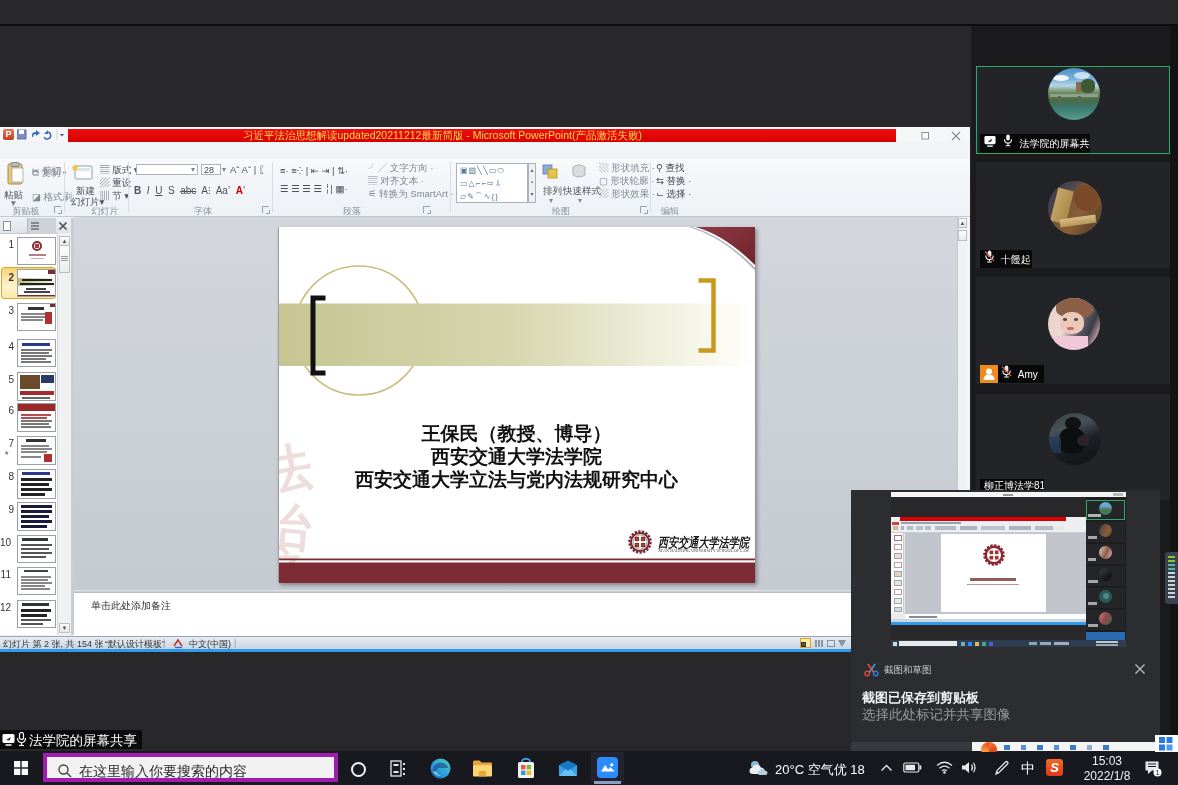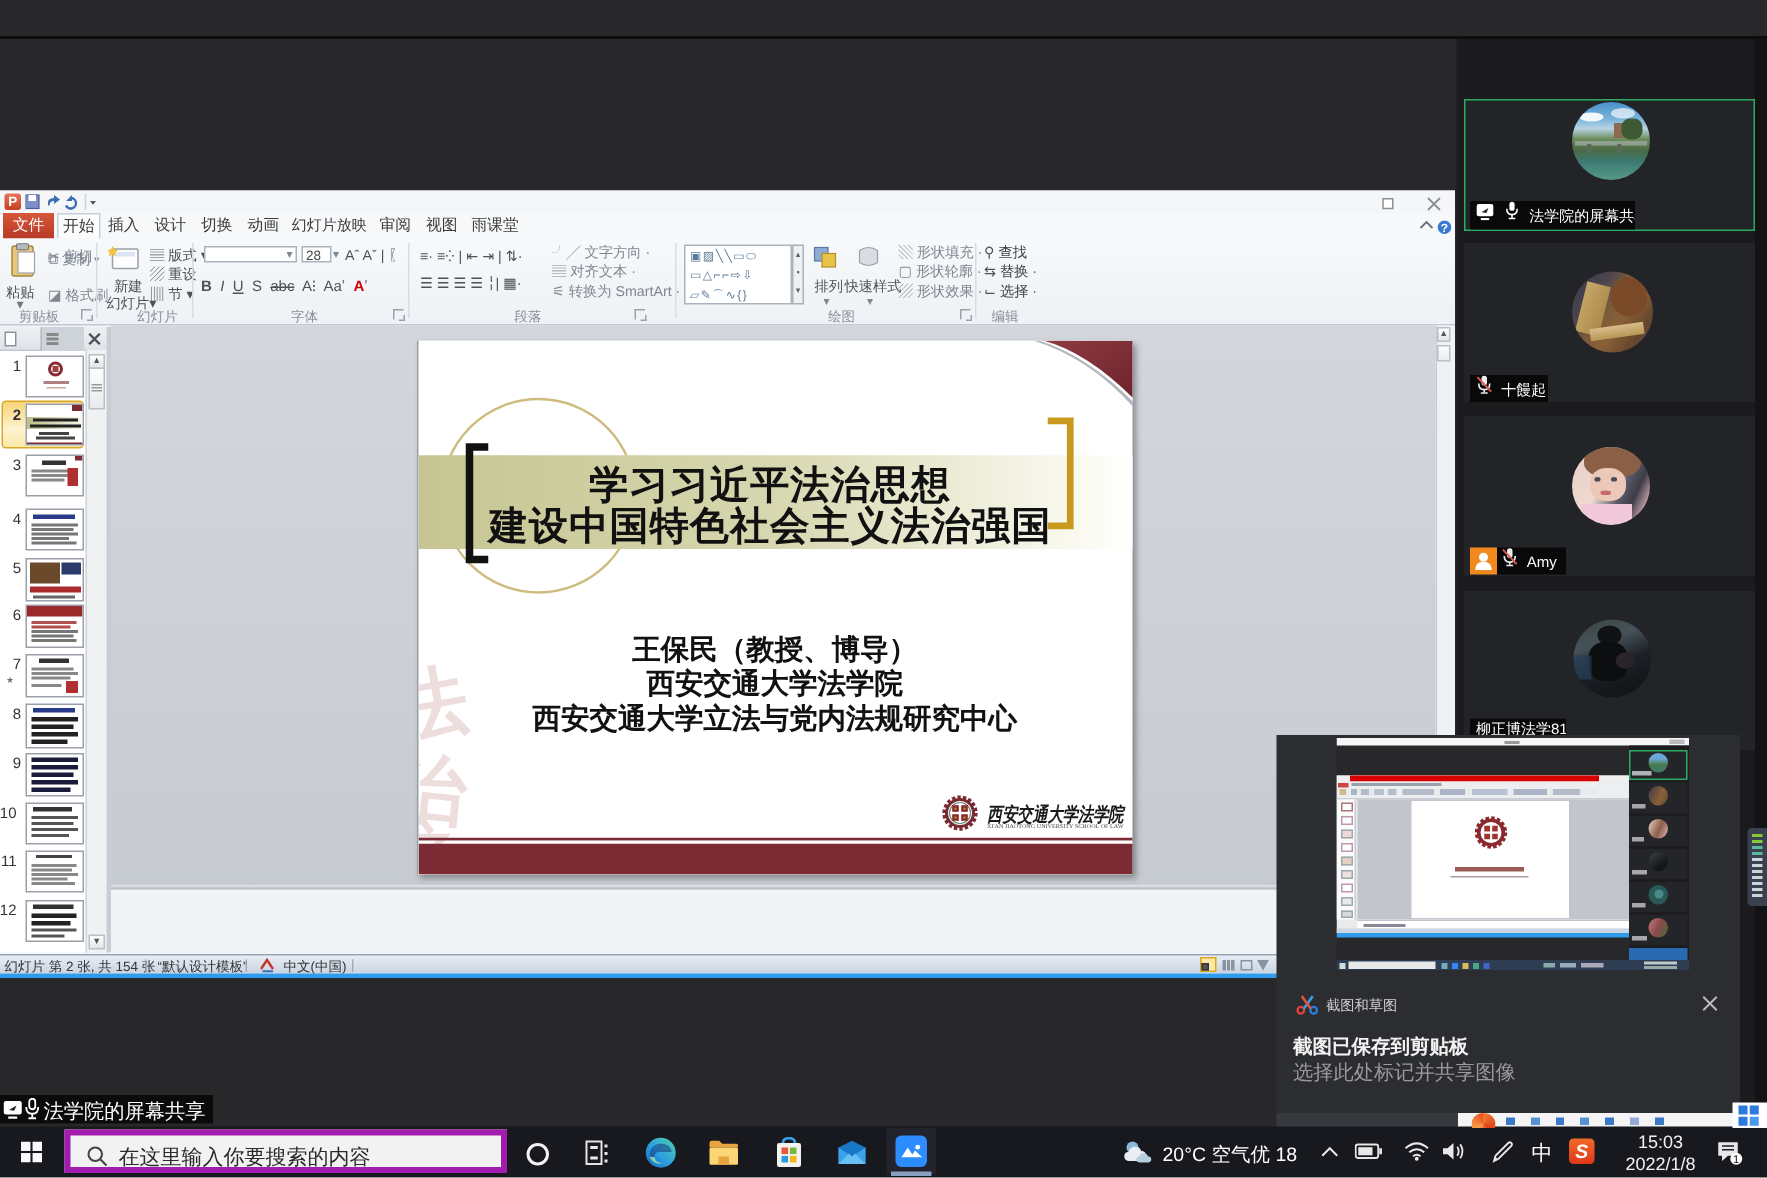--- a/index.html
+++ b/index.html
@@ -73,42 +73,28 @@
     <div class="abs" style="left:3px;top:2px;width:11px;height:11px;background:linear-gradient(#e8745a,#c43e22);border-radius:2px;color:#fff;font-size:9px;font-weight:bold;text-align:center;line-height:11px;">P</div>
     <svg class="abs" style="left:17px;top:2px;" width="48" height="12" viewBox="0 0 48 12">
       <rect x="0" y="1" width="9" height="9" fill="#7d8fc9" stroke="#4d5e99" stroke-width="0.8"></rect>
       <rect x="2" y="1" width="5" height="4" fill="#fff"></rect>
       <path d="M15 8 Q14 3 19 3 L19 1 L23 4 L19 7 L19 5 Q16 5 16 8 Z" fill="#3c6cb4"></path>
       <path d="M30 3 A 3.5 3.5 0 1 1 27 8" fill="none" stroke="#3c6cb4" stroke-width="1.6"></path>
       <path d="M31 1 L31 5 L27 5 Z" fill="#3c6cb4"></path>
       <line x1="40" y1="0" x2="40" y2="11" stroke="#d0d4da" stroke-width="1"></line>
       <path d="M43 5 L47 5 L45 7.5 Z" fill="#555"></path>
     </svg>
+    <div class="abs" id="ppt-red">
+        <div class="t" style="padding-right:79px;">习近平法治思想解读updated20211212最新简版 - Microsoft PowerPoint(产品激活失败)</div>
+      </div>
     <svg class="abs" style="left:916px;top:4px;" width="50" height="10" viewBox="0 0 50 10">
       <rect x="6" y="1.5" width="6.5" height="6.5" fill="#fff" stroke="#8a8f96" stroke-width="1"></rect>
       <path d="M36 1 L44 9 M44 1 L36 9" stroke="#8a8f96" stroke-width="1.2"></path>
     </svg>
 
-    <div class="abs" id="tabrow">
-      <div class="tab" id="tab-file" style="left:2px;width:34px;background:linear-gradient(#d65639,#b93a26);color:#fff;">文件</div>
-      <div class="tab" id="tab-home" style="left:38px;width:29px;background:#fbfcfd;border:1px solid #c9cfd6;border-bottom:none;">开始</div>
-      <div class="tab" style="left:70px;width:25px;">插入</div>
-      <div class="tab" style="left:101px;width:25px;">设计</div>
-      <div class="tab" style="left:132px;width:25px;">切换</div>
-      <div class="tab" style="left:163px;width:25px;">动画</div>
-      <div class="tab" style="left:193px;width:53px;font-size:10px;">幻灯片放映</div>
-      <div class="tab" style="left:251px;width:25px;">审阅</div>
-      <div class="tab" style="left:282px;width:25px;">视图</div>
-      <div class="tab" style="left:312px;width:36px;">雨课堂</div>
-      <svg class="abs" style="left:944px;top:4px;" width="26" height="11" viewBox="0 0 26 11">
-        <path d="M3 6 L7 2 L11 6" fill="none" stroke="#6b7077" stroke-width="1.2"></path>
-        <circle cx="19" cy="5.5" r="4.5" fill="#3a7ad1"></circle>
-        <text x="19" y="8.5" font-size="8" fill="#fff" text-anchor="middle" font-weight="bold">?</text>
-      </svg>
-    </div>
 
     <div class="abs" id="ribbon">
 
       <svg class="abs" style="left:6px;top:3px;" width="20" height="24" viewBox="0 0 20 24">
         <rect x="2" y="2" width="14" height="20" rx="1.5" fill="#e8c77d" stroke="#a8893f" stroke-width="1"></rect>
         <rect x="5" y="0.5" width="8" height="4" rx="1" fill="#b9babc" stroke="#77787a" stroke-width="0.8"></rect>
         <rect x="6" y="6" width="11" height="14" fill="#fff" stroke="#a0a4a8" stroke-width="0.8"></rect>
       </svg>
       <div class="ric" style="left:4px;top:30px;">粘贴</div>
       <div class="ric" style="left:11px;top:38px;color:#777;">▾</div>
@@ -353,24 +339,26 @@
           <rect x="360.4" y="308.5" width="1.3" height="13" fill="#fff"></rect>
           <rect x="354.5" y="314.4" width="13" height="1.3" fill="#fff"></rect>
           <circle cx="358" cy="312" r="0.75" fill="#c8a028"></circle>
           <circle cx="364" cy="312" r="0.75" fill="#c8a028"></circle>
           <circle cx="358" cy="318" r="0.75" fill="#c8a028"></circle>
           <circle cx="364" cy="318" r="0.75" fill="#c8a028"></circle>
         </g>
         <text x="379" y="320" textLength="91" lengthAdjust="spacingAndGlyphs" font-size="13" fill="#1a1a1a" font-family="Liberation Serif" font-style="italic" font-weight="bold">西安交通大学法学院</text>
         <text x="379" y="325" textLength="91" lengthAdjust="spacingAndGlyphs" font-size="3.8" fill="#444" font-family="Liberation Serif">XI'AN JIAOTONG UNIVERSITY SCHOOL OF LAW</text>
       </svg>
-      <div class="abs" style="left:0;top:83px;width:469px;text-align:center;font-size:26px;font-weight:bold;color:#111;line-height:26.5px;letter-spacing:0.8px;">学习习近平法治思想<br>建设中国特色社会主义法治强国</div>
       <div class="abs" style="left:0;top:195px;width:475px;text-align:center;font-size:19px;font-weight:bold;color:#111;line-height:23px;">王保民（教授、博导）<br>西安交通大学法学院<br>西安交通大学立法与党内法规研究中心</div>
     </div>
     <div class="abs" id="notes-split"></div>
+    <div class="abs" id="notes">
+        <span style="position:absolute;left:17px;top:6px;">单击此处添加备注</span>
+      </div>
     <div class="abs" id="statusbar">
       <span style="left:3px;">幻灯片 第 2 张, 共 154 张</span>
       <span style="left:96px;color:#99a;">|</span>
       <span style="left:105px;">“默认设计模板”</span>
       <span style="left:163px;color:#99a;">|</span>
       <svg style="position:absolute;left:173px;top:1px;" width="11" height="11" viewBox="0 0 11 11">
           <path d="M1 8 L5 2 L9 8" fill="none" stroke="#c0392b" stroke-width="1.6"></path>
           <path d="M2 9.5 L9 9.5" stroke="#3a6cb0" stroke-width="1.4"></path>
         </svg>
       <span style="left:189px;">中文(中国)</span>

